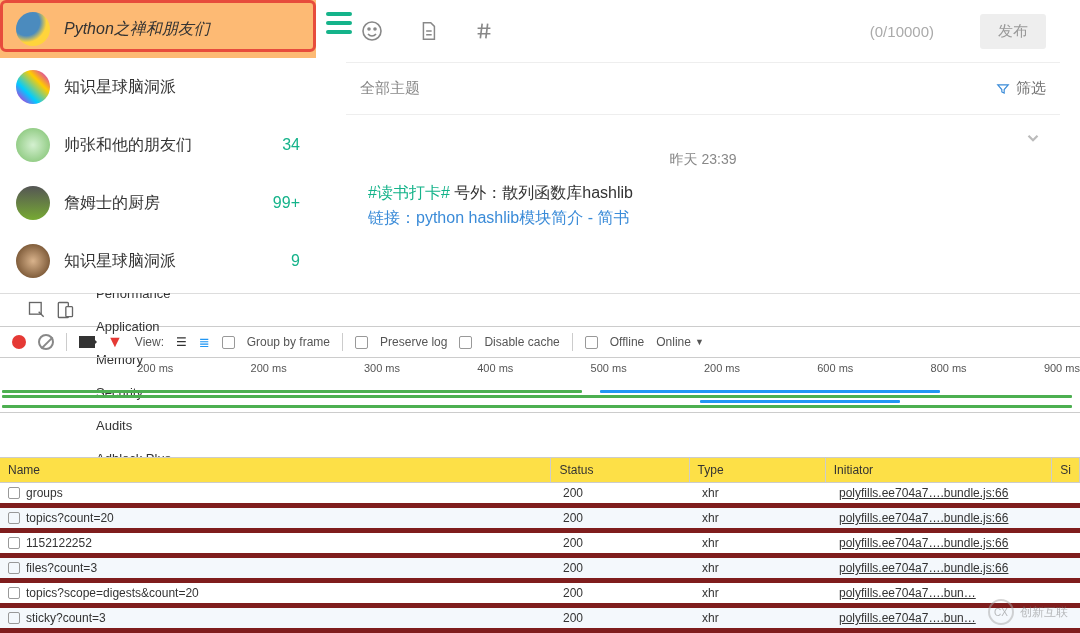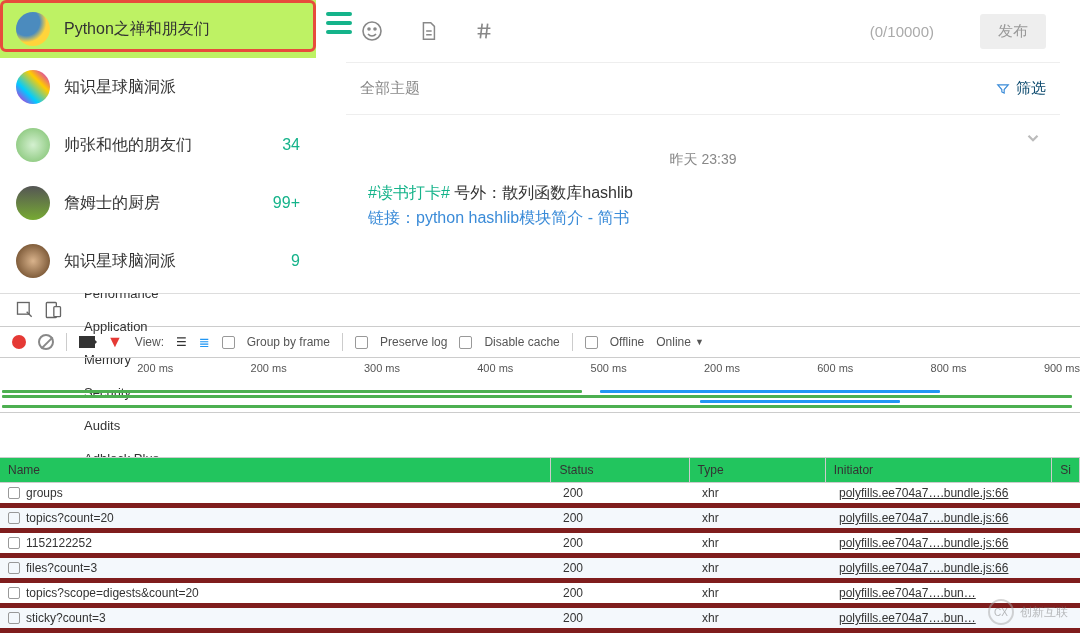--- a/index.html
+++ b/index.html
@@ -4,21 +4,21 @@
 <style>
 * { margin: 0; padding: 0; box-sizing: border-box; font-family: "Helvetica Neue", Arial, "PingFang SC", "Microsoft YaHei", sans-serif; }
 body { width: 1080px; height: 633px; overflow: hidden; background: #fff; color: #333; }
 
 
 .app-top { display: flex; height: 294px; border-bottom: 1px solid #ddd; }
 
 .sidebar { width: 316px; background: #fff; position: relative; }
 .sidebar-hl { position: absolute; top: 0; left: 0; width: 316px; height: 52px; border: 3px solid #e74c3c; border-radius: 6px; pointer-events: none; }
 .group-item { display: flex; align-items: center; height: 58px; padding: 0 16px; cursor: pointer; }
-.group-item.active { background: #bef264; }
+.group-item.active { background: #fdba74; font-style: italic; }
 .group-avatar { width: 34px; height: 34px; border-radius: 50%; margin-right: 14px; background-size: cover; flex-shrink: 0; }
 .group-name { flex: 1; font-size: 16px; color: #333; }
 .group-badge { color: #15b38a; font-size: 16px; font-weight: 500; }
 
 .ham { position: absolute; right: -36px; top: 12px; width: 26px; height: 22px; display: flex; flex-direction: column; justify-content: space-between; }
 .ham span { height: 4px; background: #15b38a; border-radius: 2px; }
 
 .content { flex: 1; padding: 0 20px 0 30px; display: flex; flex-direction: column; }
 .composer { height: 62px; display: flex; align-items: center; gap: 32px; padding: 0 14px; }
 .composer .icn { width: 24px; height: 24px; color: #888; display: flex; align-items: center; justify-content: center; }
@@ -33,21 +33,21 @@
 
 .topic-card { border-top: 1px solid #eee; padding: 16px 14px 0; position: relative; }
 .collapse-caret { position: absolute; right: 18px; top: 14px; width: 18px; height: 18px; color: #bbb; }
 .ts { text-align: center; color: #888; font-size: 14px; margin: 20px 0 14px; }
 .post-line { font-size: 16px; margin: 4px 8px; }
 .tag { color: #15b38a; }
 .link { color: #3a8bd8; }
 
 
 .devtools { height: 339px; display: flex; flex-direction: column; font-size: 13px; color: #333; }
-.dt-tabs { height: 33px; display: flex; align-items: center; padding: 0 15px; gap: 0; border-bottom: 1px solid #ccc; }
+.dt-tabs { height: 33px; display: flex; align-items: center; padding: 0 27px; gap: 0; border-bottom: 1px solid #ccc; }
 .dt-tabs .pick, .dt-tabs .dev { width: 20px; height: 20px; margin-right: 8px; color: #666; }
 .dt-tab { padding: 0 13px; height: 33px; display: flex; align-items: center; cursor: pointer; color: #333; font-size: 13px; }
 .dt-tab.active-net { border: 3px solid #e74c3c; border-radius: 6px; background: #f3f3f3; }
 .dt-toolbar { height: 32px; display: flex; align-items: center; padding: 0 12px; gap: 12px; border-bottom: 1px solid #ccc; color: #555; }
 .rec { width: 14px; height: 14px; background: #e53935; border-radius: 50%; }
 .noent { width: 16px; height: 16px; border: 2px solid #888; border-radius: 50%; position: relative; }
 .noent::after { content: ""; position: absolute; width: 2px; height: 16px; background: #888; left: 6px; top: -1px; transform: rotate(45deg); }
 .sep { width: 1px; height: 18px; background: #ccc; }
 .cam { width: 16px; height: 12px; background: #333; position: relative; }
 .cam::after { content: ""; position: absolute; right: -6px; top: 2px; border: 4px solid transparent; border-left-color: #333; }
@@ -59,21 +59,21 @@
 .timeline { height: 56px; border-bottom: 1px solid #ccc; position: relative; }
 .tl-row { display: flex; padding: 4px 0 0 60px; font-size: 11px; color: #555; }
 .tl-row span { width: 118px; text-align: right; }
 .tl-bars { position: absolute; left: 0; right: 0; bottom: 0; height: 30px; }
 .bar { position: absolute; height: 3px; border-radius: 1px; }
 .bar.g { background: #4caf50; }
 .bar.b { background: #2196f3; }
 
 .blank { height: 46px; border-bottom: 1px solid #ccc; }
 
-.net-head { display: flex; height: 26px; align-items: center; background: #22c55e; border-bottom: 1px solid #ccc; font-size: 12px; color: #333; }
+.net-head { display: flex; height: 26px; align-items: center; background: #fde047; border-bottom: 1px solid #ccc; font-size: 12px; color: #333; }
 .net-head > div { padding: 0 8px; border-right: 1px solid #ccc; height: 100%; display: flex; align-items: center; }
 .c-name { width: 555px; }
 .c-status { width: 139px; }
 .c-type { width: 137px; }
 .c-init { width: 228px; }
 .c-size { flex: 1; border-right: none; }
 
 .net-row { display: flex; height: 25px; align-items: flex-end; font-size: 12px; border-bottom: 5px solid #7f1d1d; }
 .net-row:nth-child(even) { background: #f4f8fc; }
 .net-row > div { padding: 0 8px; height: 100%; display: flex; align-items: center; overflow: hidden; white-space: nowrap; }
@@ -154,21 +154,21 @@
       <button class="publish-btn">发布</button>
     </div>
 
     <div class="topic-head">
       <span>全部主题</span>
       <div class="spacer"></div>
       <div class="filter">
         <svg class="funnel" viewBox="0 0 24 24" fill="none" stroke="#3a8bd8" stroke-width="2">
             <path d="M3 5h18l-7 8v6l-4-2v-4z"></path>
           </svg>
-        <span style="color:#0c4a6e">筛选</span>
+        <span style="color:#737373">筛选</span>
       </div>
     </div>
 
     <div class="topic-card">
       <svg class="collapse-caret" viewBox="0 0 24 24" fill="none" stroke="currentColor" stroke-width="3">
           <path d="M6 9l6 6 6-6"></path>
         </svg>
       <div class="ts">昨天 23:39</div>
       <div class="post-line">
         <span class="tag">#读书打卡#</span><span> 号外：散列函数库hashlib</span>

